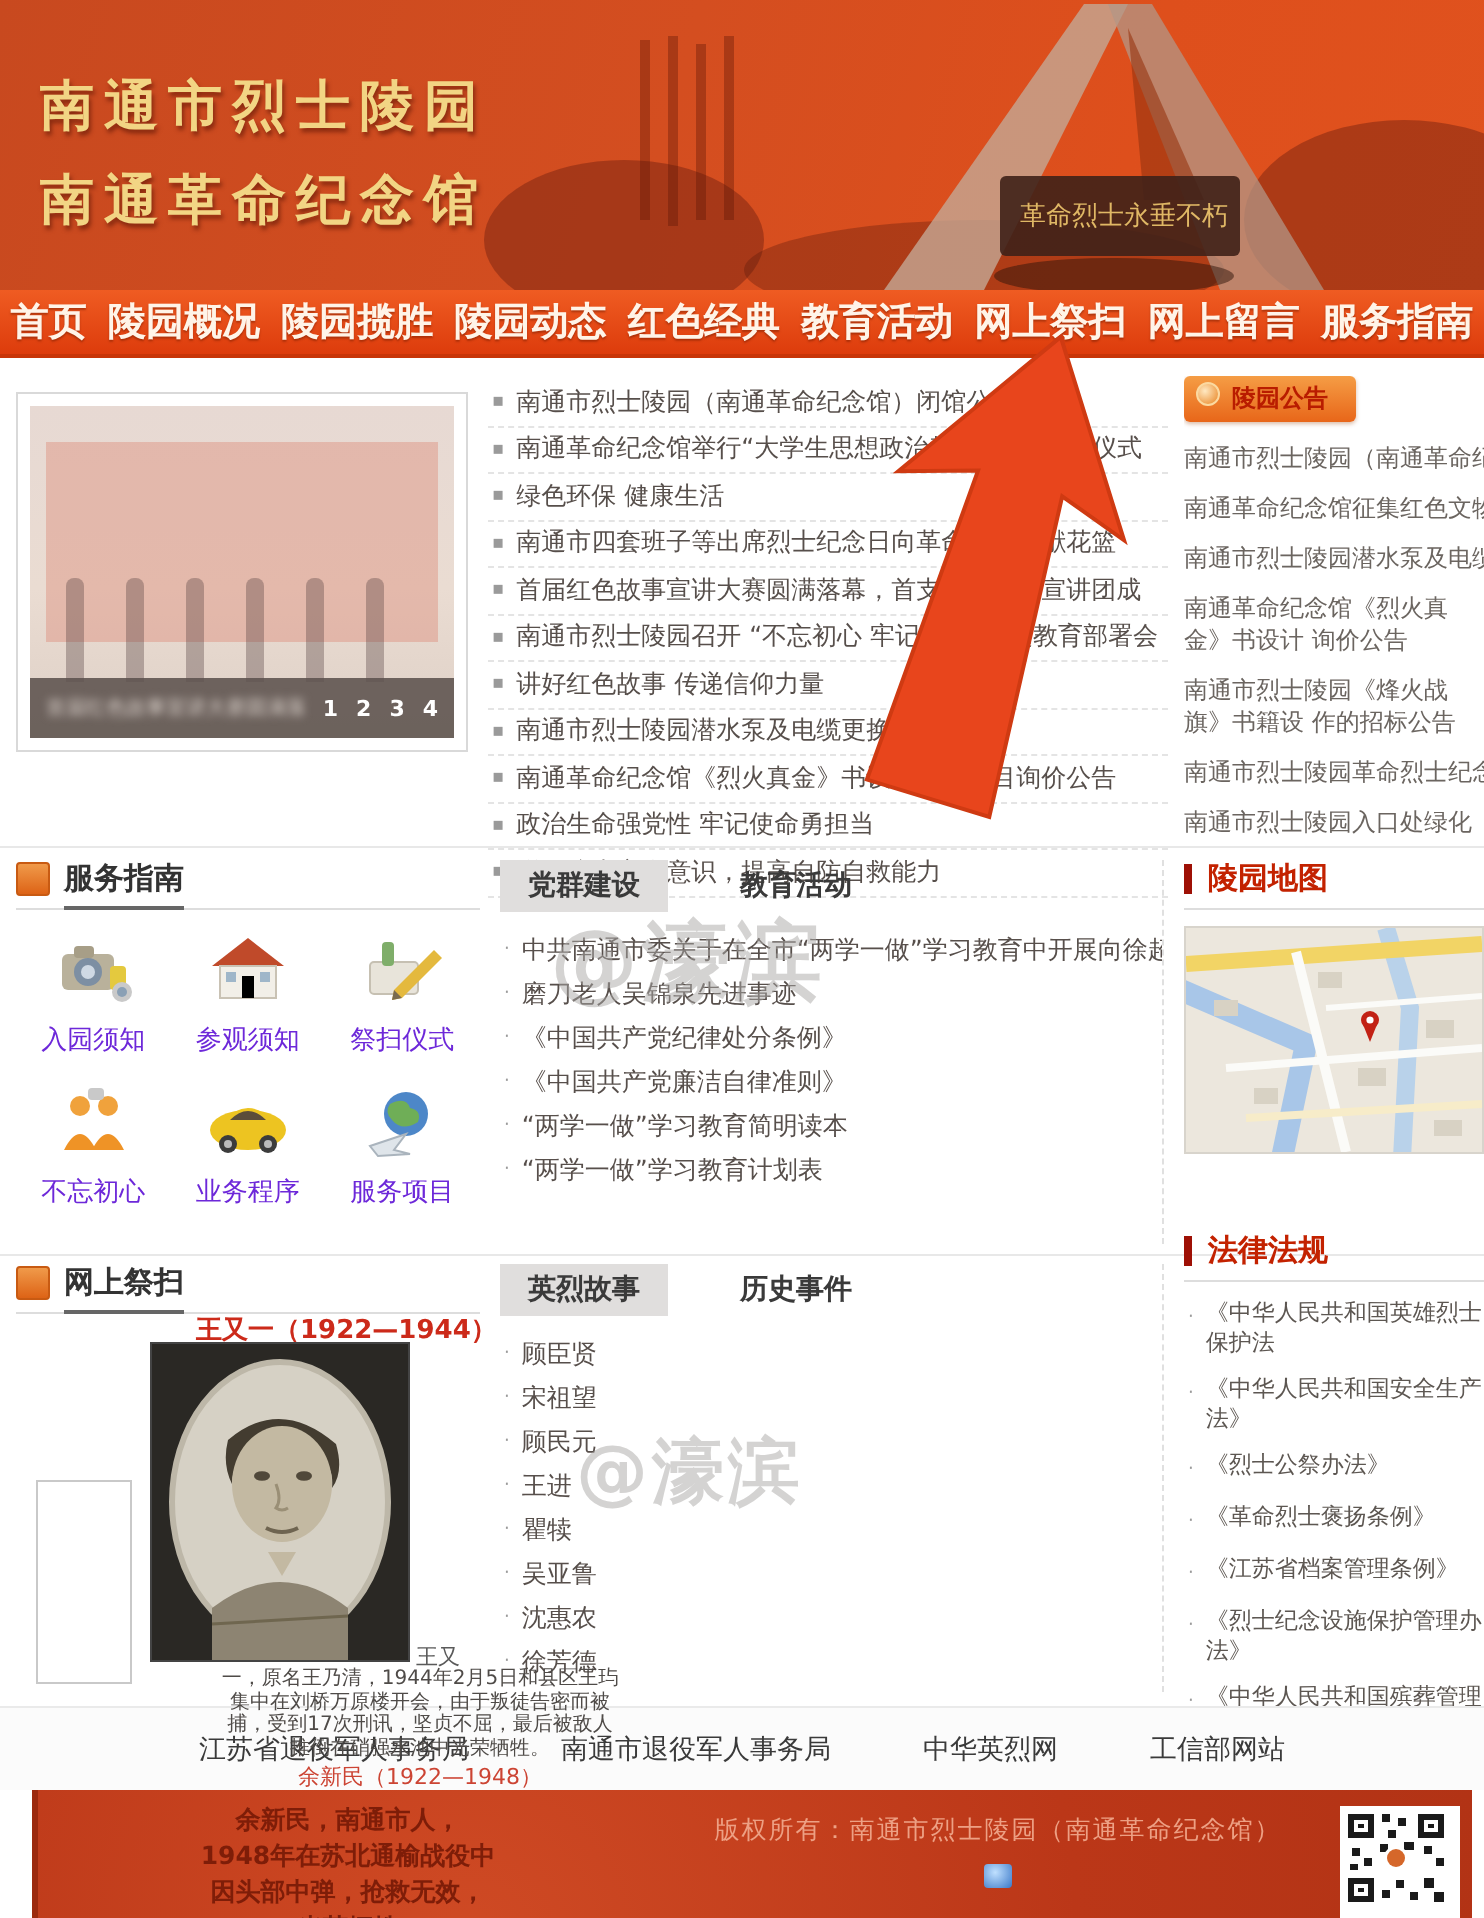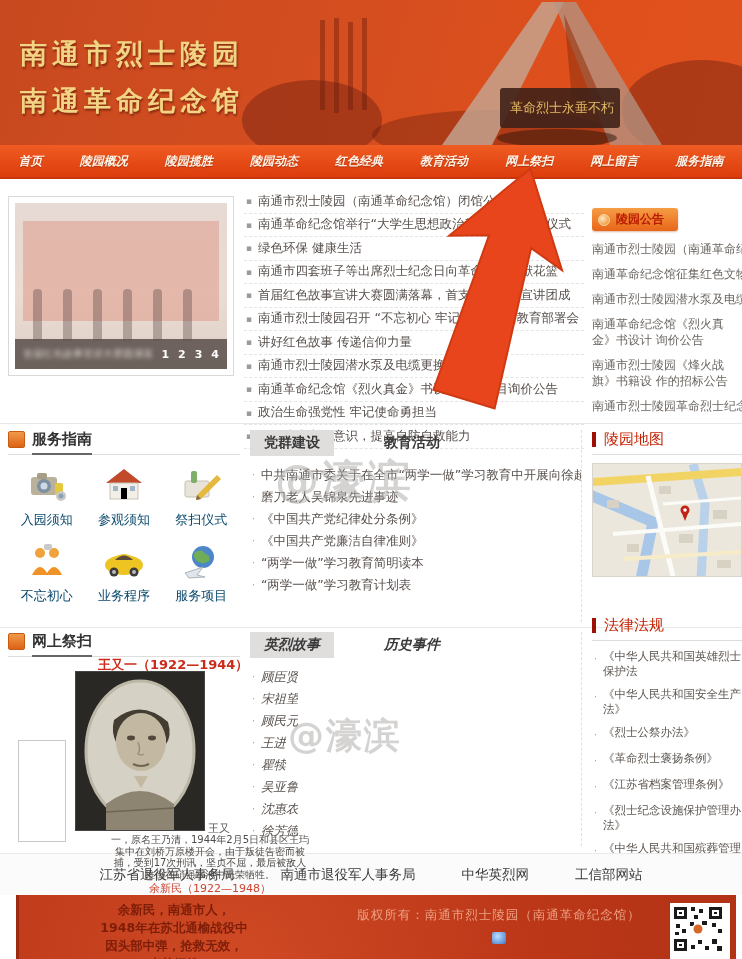--- a/index.html
+++ b/index.html
@@ -10,31 +10,31 @@
   .banner{position:absolute;left:0;top:0;width:742px;height:145px;
     background:linear-gradient(105deg,#c8491f 0%,#d44e20 45%,#de4f1c 75%,#e0521e 100%);overflow:hidden;}
   .banner svg{position:absolute;right:0;top:0;}
   .site-title{position:absolute;left:20px;top:30px;color:#f2d584;font-weight:bold;
     font-size:27px;letter-spacing:5px;line-height:47px;text-shadow:1px 2px 2px rgba(90,20,5,.6);}
 
   
   .nav{position:absolute;left:0;top:145px;width:742px;height:34px;
     background:linear-gradient(#ef5c22,#dd3c0c);display:flex;align-items:center;justify-content:space-around;
     border-bottom:2px solid #c83508;box-sizing:border-box;}
-  .nav-item{color:#fff4e8;font-size:12px;font-weight:bold;cursor:pointer;text-shadow:0 1px 1px rgba(120,30,0,.5);font-style:italic;}
+  .nav-item{color:#fff4e8;font-size:19px;font-weight:bold;cursor:pointer;text-shadow:0 1px 1px rgba(120,30,0,.5);}
 
   
   .abs{position:absolute;box-sizing:border-box;}
   .hdr{display:flex;align-items:center;border-bottom:1px solid #ddd;padding-bottom:5px;}
   .hdr .sq{width:15px;height:15px;background:linear-gradient(#f09a4a,#dd6316);border:1px solid #c85a12;
     margin-right:7px;border-radius:2px;}
   .hdr .t{font-size:15px;font-weight:bold;color:#333;border-bottom:2px solid #666;padding-bottom:4px;margin-bottom:-6px;}
   .redhdr{display:flex;align-items:center;border-bottom:1px solid #ddd;padding-bottom:5px;}
   .redhdr .bar{width:4px;height:15px;background:#9e1005;margin-right:8px;}
-  .redhdr .t{font-size:15px;font-weight:normal;color:#c32200;}
+  .redhdr .t{font-size:15px;font-weight:bold;color:#c32200;}
 
   
   .carousel{left:8px;top:196px;width:226px;height:180px;border:1px solid #d9d9d9;padding:6px;background:#fff;}
   .car-img{position:relative;width:212px;height:166px;background:linear-gradient(#e7d9d3,#eadcd2 55%,#ded0c6);overflow:hidden;}
   .car-stage{position:absolute;left:8px;top:18px;right:8px;height:100px;background:rgba(219,120,100,.35);}
   .car-fig{position:absolute;bottom:28px;width:9px;height:52px;background:rgba(80,60,60,.35);border-radius:4px 4px 0 0;}
   .car-cap{position:absolute;left:0;bottom:0;width:100%;height:30px;background:rgba(92,82,77,.88);
     display:flex;align-items:center;justify-content:space-between;padding:0 8px;box-sizing:border-box;}
   .car-cap .cap{color:#d8cfc8;font-size:10px;filter:blur(2px);white-space:nowrap;overflow:hidden;max-width:130px;}
   .car-pages{display:flex;gap:9px;}
@@ -42,47 +42,47 @@
 
   
   .news{left:244px;top:190px;width:340px;height:230px;}
   .news ul,.plain ul{list-style:none;margin:0;padding:0;}
   .news li{display:flex;align-items:center;border-bottom:1px dashed #e4e4e4;padding:2px 0;height:18.5px;}
   .bullet{color:#9a9a9a;font-size:9px;margin:0 6px 0 2px;}
   .news li span.txt,.plain li span.txt{font-size:12.5px;color:#574f4b;white-space:nowrap;overflow:hidden;cursor:pointer;}
 
   
   .announce{left:592px;top:188px;width:150px;height:232px;overflow:hidden;}
-  .ann-tab{display:inline-flex;align-items:center;background:linear-gradient(#f59d45,#e86619);
-    border-radius:3px;padding:3px 14px 3px 6px;box-shadow:0 1px 2px rgba(150,60,0,.35);margin-top:20px;}
+  .ann-tab{display:inline-flex;background:linear-gradient(#f59d45,#e86619);
+    border-radius:3px;padding:3px 14px 3px 6px;box-shadow:0 1px 2px rgba(150,60,0,.35);}
   .ann-tab .dot{width:10px;height:10px;border-radius:50%;background:radial-gradient(circle at 35% 35%,#ffe9c2,#e8821f);margin-right:6px;border:1px solid #fbd9a0;}
   .ann-tab .t{font-size:12px;font-weight:bold;color:#b91c00;}
   .ann-list{margin-top:10px;}
   .ann-list div{font-size:12px;color:#6b6560;line-height:16px;margin-bottom:9px;cursor:pointer;white-space:nowrap;}
   .ann-list div.wrap{white-space:normal;}
 
   
   .divider{left:0;width:742px;height:1px;background:#e8e8e8;}
 
   
   .service{left:8px;top:430px;width:232px;height:192px;}
   .svc-grid{display:flex;flex-wrap:wrap;margin-top:12px;}
   .svc-item{width:33.3%;text-align:center;margin-bottom:14px;cursor:pointer;}
-  .svc-item .lbl{font-size:13px;color:#0c4a6e;margin-top:4px;}
+  .svc-item .lbl{font-size:13px;color:#6d28d9;margin-top:4px;}
 
   
   .tabs-box{width:332px;}
-  .tabbar{display:flex;gap:36px;align-items:flex-end;margin-bottom:8px;}
+  .tabbar{display:flex;gap:22px;align-items:flex-end;margin-bottom:8px;}
   .tab{font-size:14px;font-weight:bold;color:#3a3a3a;padding:4px 14px;cursor:pointer;}
   .tab.active{background:#e0dedd;}
   .plain li{display:flex;align-items:center;padding:2.5px 0;}
   .plain li span.txt{white-space:nowrap;}
 
   .party{left:250px;top:430px;width:332px;height:192px;border-right:1px dashed #e0e0e0;}
-  .heroes{left:250px;top:632px;width:332px;height:214px;border-right:1px dashed #e0e0e0;font-style:italic;}
+  .heroes{left:250px;top:632px;width:332px;height:214px;border-right:1px dashed #e0e0e0;}
 
   
   .mapsec{left:592px;top:430px;width:150px;height:196px;}
   .map{margin-top:8px;border:1px solid #d8d4cc;}
 
   
   .laws{left:592px;top:616px;width:150px;height:218px;}
   .laws ul{list-style:none;margin:8px 0 0;padding:0;}
   .laws li{display:flex;font-size:11.5px;color:#5d5752;line-height:15px;margin-bottom:8px;cursor:pointer;}
   .laws .bullet{margin-top:3px;}

